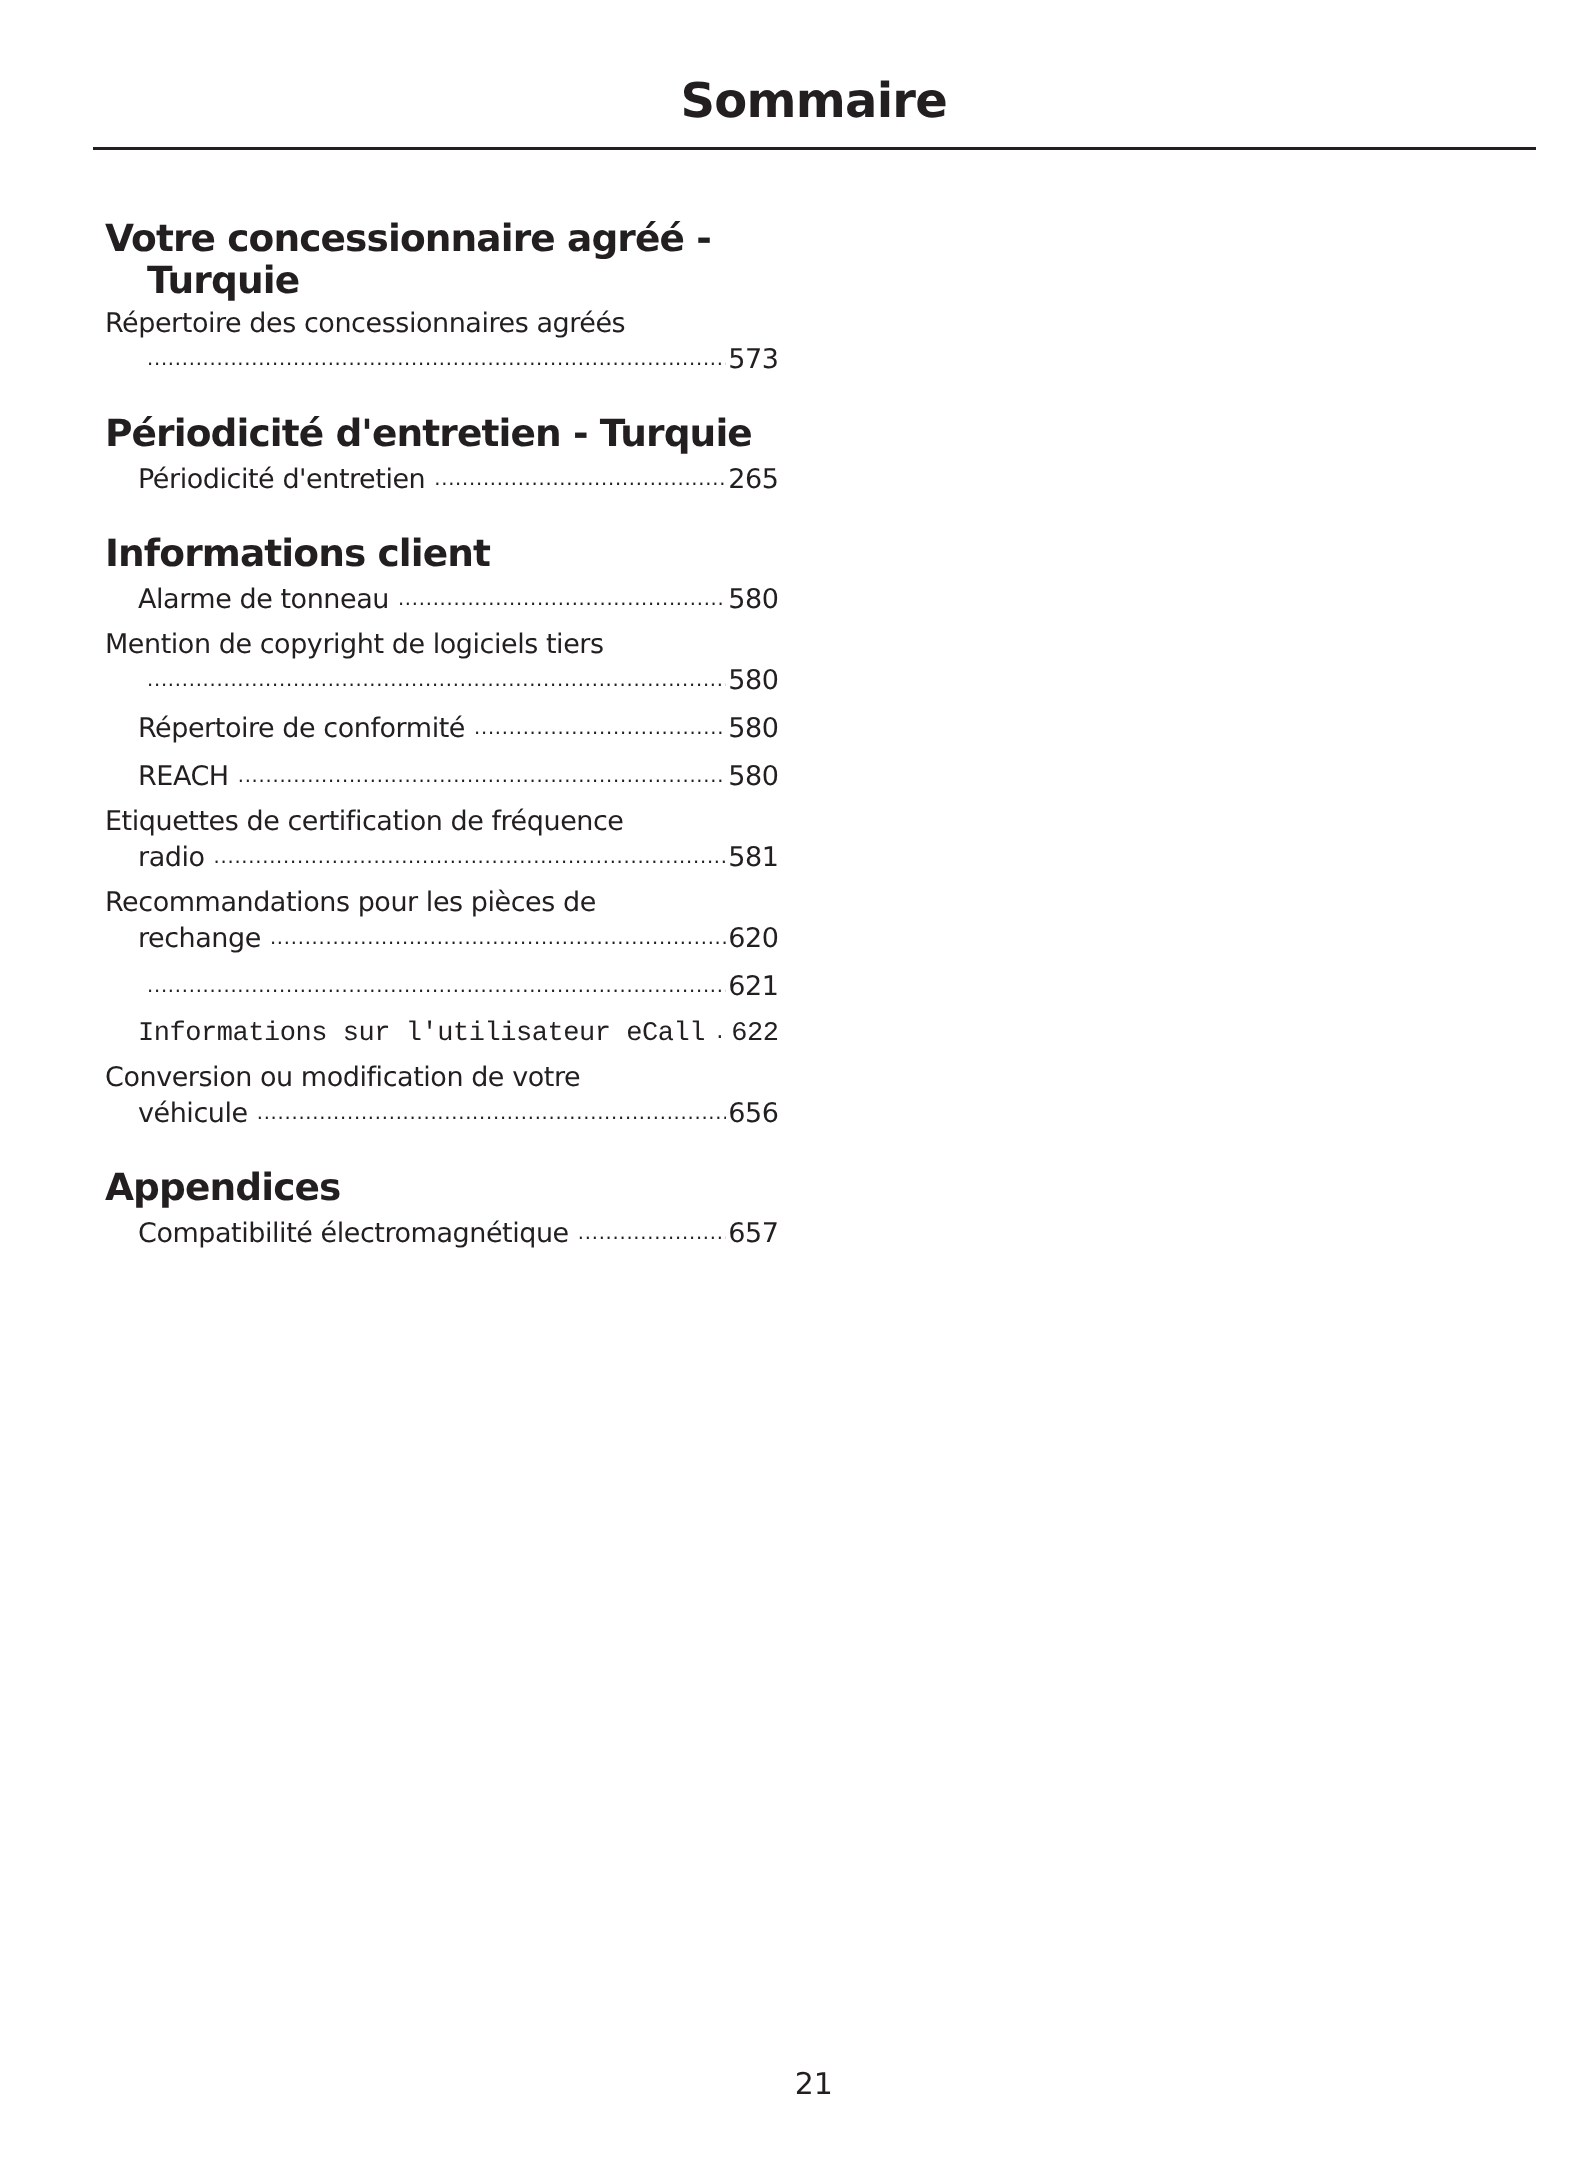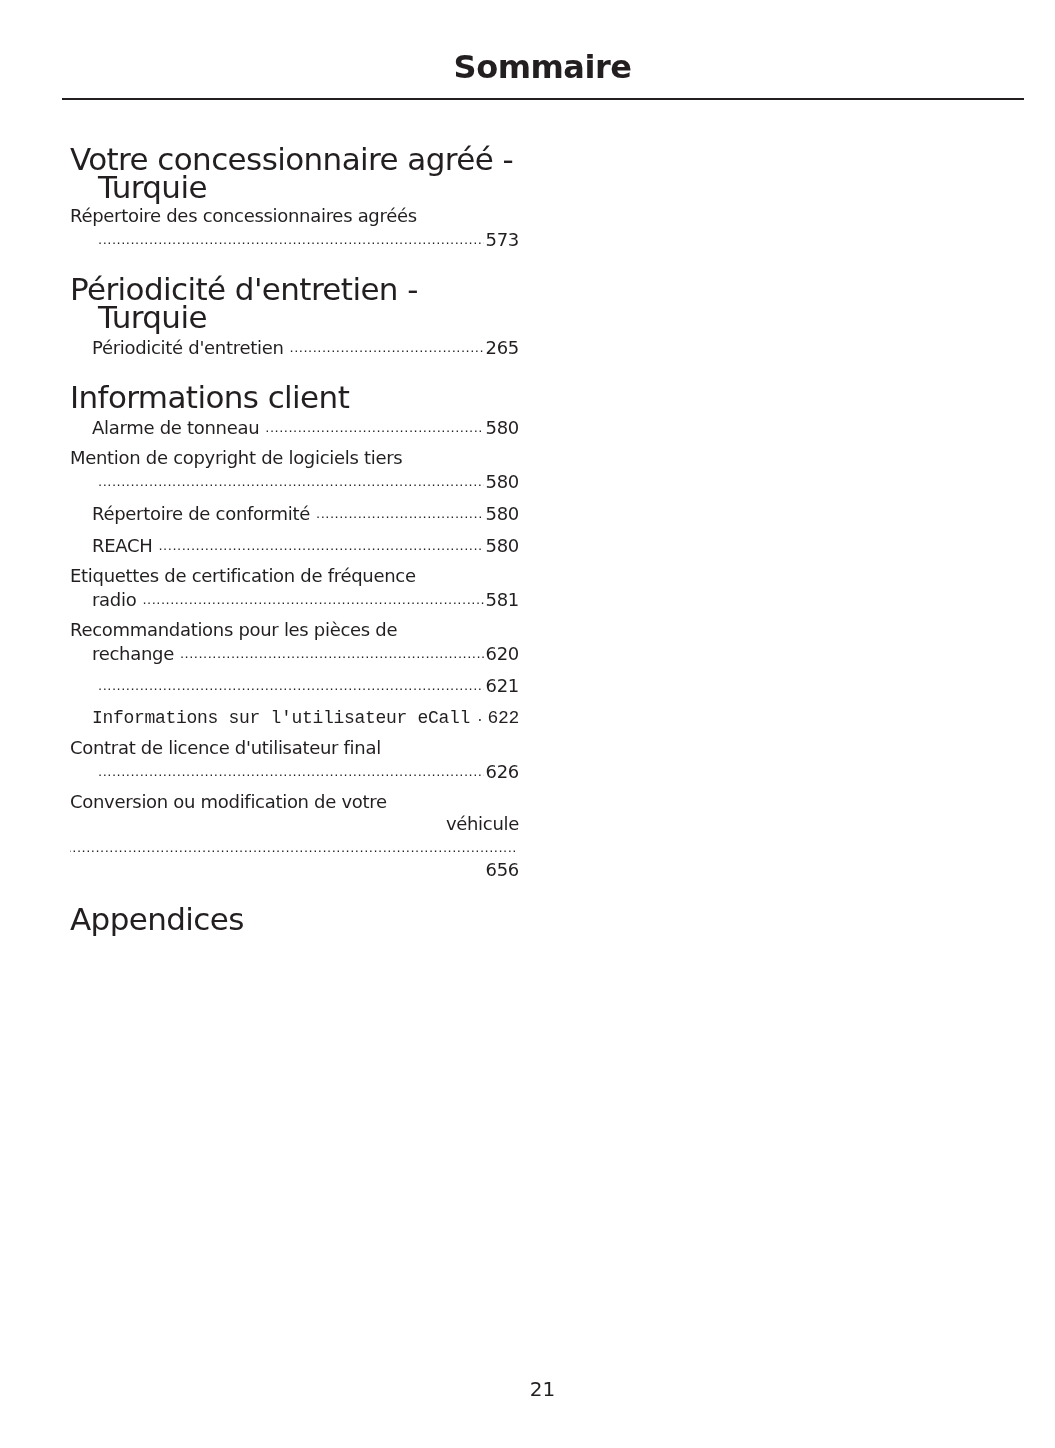--- a/index.html
+++ b/index.html
@@ -39,22 +39,22 @@
       position: absolute;
       left: 70px;
       top: 145px;
       width: 449px;
     }
     .section {
       margin-bottom: 24px;
     }
     .section-heading {
       font-family: "DejaVu Sans", sans-serif;
-      font-weight: normal;
-      font-size: 31px;
+      font-weight: bold;
+      font-size: 25px;
       line-height: 28px;
       letter-spacing: -0.6px;
       padding-left: 28px;
       text-indent: -28px;
       margin-bottom: 4px;
     }
     .entry {
       font-family: "DejaVu Sans", sans-serif;
       font-size: 18px;
       line-height: 22px;
@@ -197,38 +197,37 @@
     </div>
 
     <div class="entry">
       <div class="row" style="margin-left: -22px; padding-left: 22px; font-family: Liberation Mono, monospace;">
         <span class="label-cont">Informations sur l'utilisateur eCall</span>
         <span class="leader"></span>
         <span class="page">622</span>
       </div>
     </div>
 
-    <div class="entry">
-      <span class="label-first">Contrat de licence d'utilisateur final</span>
-      <div class="row" style="padding-left: 0px; margin-left: 0px;">
-        <span class="label-cont"></span>
-        <span class="leader"></span>
-        <span class="page">626</span>
-      </div>
-    </div>
 
     <div class="entry">
       <span class="label-first">Conversion ou modification de votre</span>
-      <div class="row" style="padding-left: 0px; margin-left: 0px; flex-direction: column;">
+      <div class="row" style="padding-left: 0px; margin-left: 0px;">
         <span class="label-cont">véhicule</span>
         <span class="leader"></span>
         <span class="page">656</span>
       </div>
     </div>
   </div>
 
   <div class="section">
     <div class="section-heading">Appendices</div>
+    <div class="entry">
+      <div class="row" style="margin-left: -22px; padding-left: 22px;">
+        <span class="label-cont">Compatibilité électromagnétique</span>
+        <span class="leader"></span>
+        <span class="page">657</span>
+      </div>
+    </div>
   </div>
 
 </div>
 
 <div class="page-number">21</div>
 
 </body></html>

